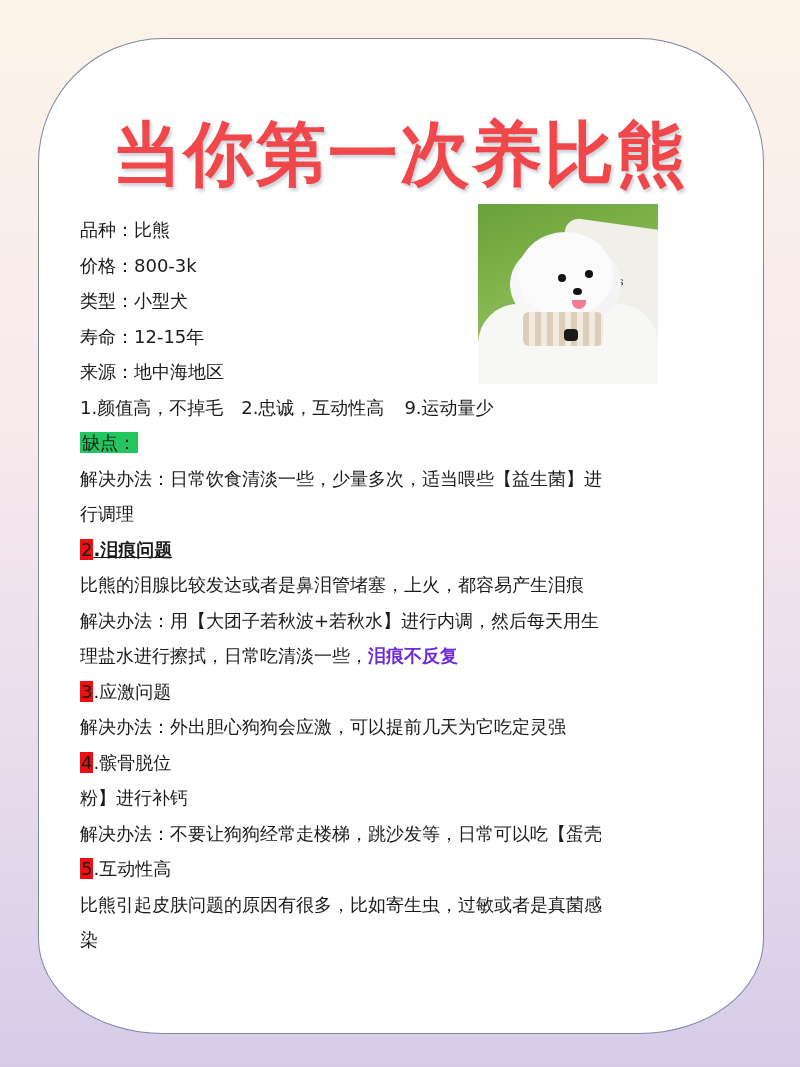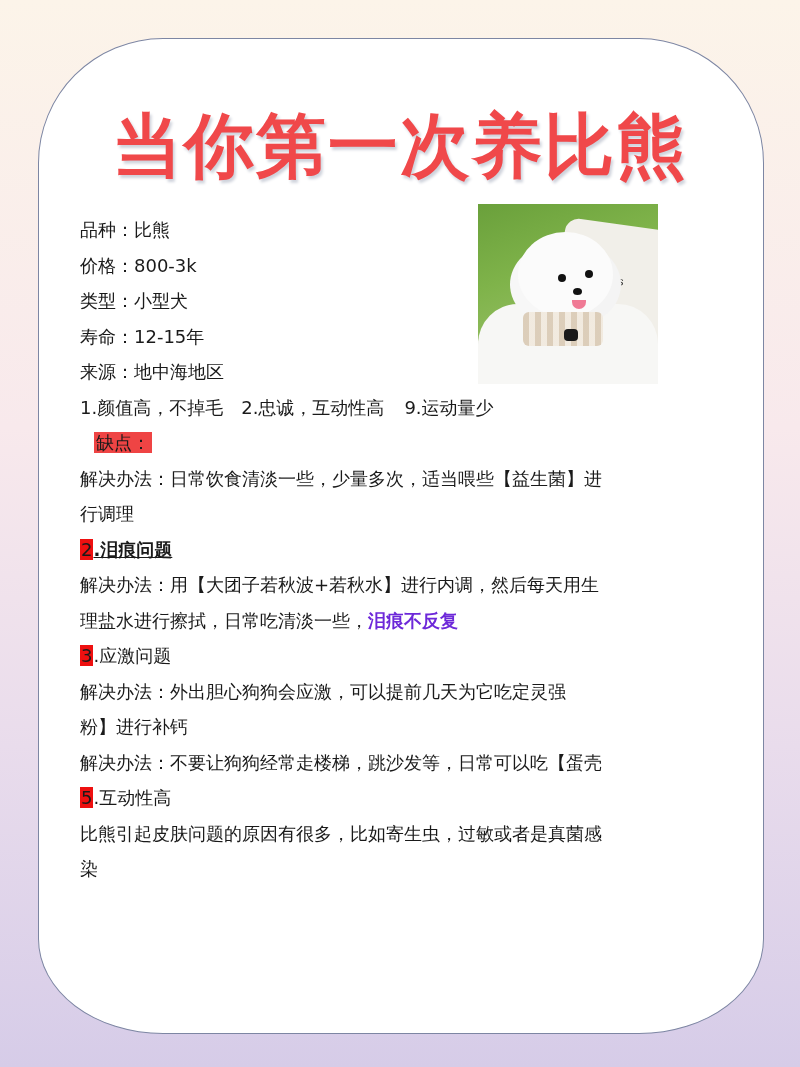--- a/index.html
+++ b/index.html
@@ -8,21 +8,21 @@
     background: linear-gradient(180deg, #fcf4e9 0%, #f8e9ec 40%, #e9dcec 70%, #d6cce8 100%);
     font-family: "DejaVu Sans", "Liberation Sans", sans-serif;
   }
   .card {
     position: absolute; left: 38px; top: 38px; width: 726px; height: 996px;
     background: #ffffff; border: 1.5px solid #7d86a3;
     border-radius: 125px 125px 125px 125px / 125px 125px 95px 95px;
     box-sizing: border-box;
   }
   .title {
-    position: absolute; left: 0; top: 106px; width: 800px; text-align: center;
+    position: absolute; left: 0; top: 114px; width: 800px; text-align: center;
     font-family: "DejaVu Sans", sans-serif; font-weight: bold;
     font-size: 70px; letter-spacing: 2px; color: #f0484a;
     text-shadow: 2px 3px 3px #cfd3dc;
     line-height: 80px;
   }
   .photo {
     position: absolute; left: 478px; top: 204px; width: 180px; height: 180px;
     overflow: hidden;
     background: linear-gradient(160deg, #6aa03b 0%, #7fb34a 35%, #8dba5a 55%, #dcdcd6 56%, #efeeea 100%);
   }
@@ -51,21 +51,21 @@
     background: repeating-linear-gradient(90deg, #d9c9b3 0 6px, #f1e9dd 6px 12px);
     border-radius: 6px; opacity: 0.9;
   }
   .photo .tag { position: absolute; left: 86px; top: 125px; width: 14px; height: 12px; background: #1a1a1a; border-radius: 4px; }
 
   .content {
     position: absolute; left: 80px; top: 212px; width: 680px;
     font-size: 18px; color: #1a1a1a; line-height: 35.5px;
   }
   .line { white-space: nowrap; }
-  .hl-yellow { background: #ef4444; padding: 0 2px; margin-left: 14px; }
+  .hl-yellow { background: #22c55e; padding: 0 2px; }
   .num-red { background: #ee1010; color: #1a1a1a; padding: 0 1px; }
   .bold-ul { font-weight: bold; text-decoration: underline; }
   .red-bold { color: #6d28d9; font-weight: bold; }
   .gap { display: inline-block; width: 18px; }
   .gap2 { display: inline-block; width: 20px; }
 </style>
 </head>
 <body>
 
 <div class="card"></div>
@@ -97,30 +97,34 @@
   <div class="line">
     <span class="hl-yellow">缺点：</span>
   </div>
 
   <div class="line">解决办法：日常饮食清淡一些，少量多次，适当喂些【益生菌】进</div>
   <div class="line">行调理</div>
 
   <div class="line">
     <span class="num-red">2</span><span class="bold-ul">.泪痕问题</span>
   </div>
+  <div class="line">比熊的泪腺比较发达或者是鼻泪管堵塞，上火，都容易产生泪痕</div>
   <div class="line">解决办法：用【大团子若秋波+若秋水】进行内调，然后每天用生</div>
   <div class="line">
     <span>理盐水进行擦拭，日常吃清淡一些，</span><span class="red-bold">泪痕不反复</span>
   </div>
 
   <div class="line">
     <span class="num-red">3</span><span>.应激问题</span>
   </div>
   <div class="line">解决办法：外出胆心狗狗会应激，可以提前几天为它吃定灵强</div>
 
+  <div class="line">
+    <span class="num-red">4</span><span>.髌骨脱位</span>
+  </div>
   <div class="line">粉】进行补钙</div>
   <div class="line">解决办法：不要让狗狗经常走楼梯，跳沙发等，日常可以吃【蛋壳</div>
 
   <div class="line">
     <span class="num-red">5</span><span>.互动性高</span>
   </div>
   <div class="line">比熊引起皮肤问题的原因有很多，比如寄生虫，过敏或者是真菌感</div>
   <div class="line">染</div>
 </div>
 

